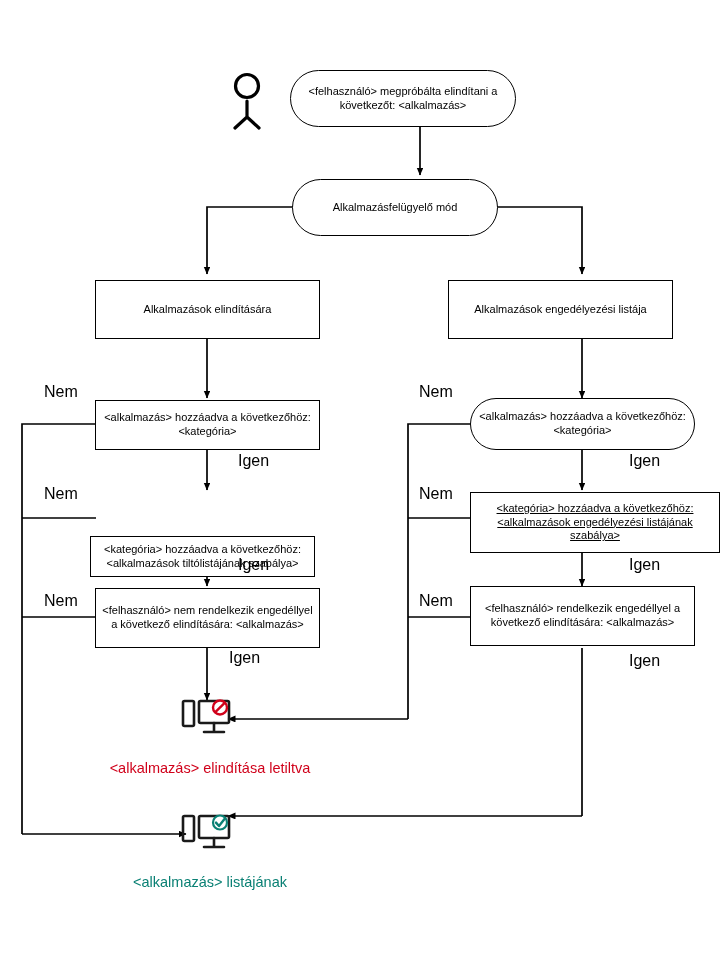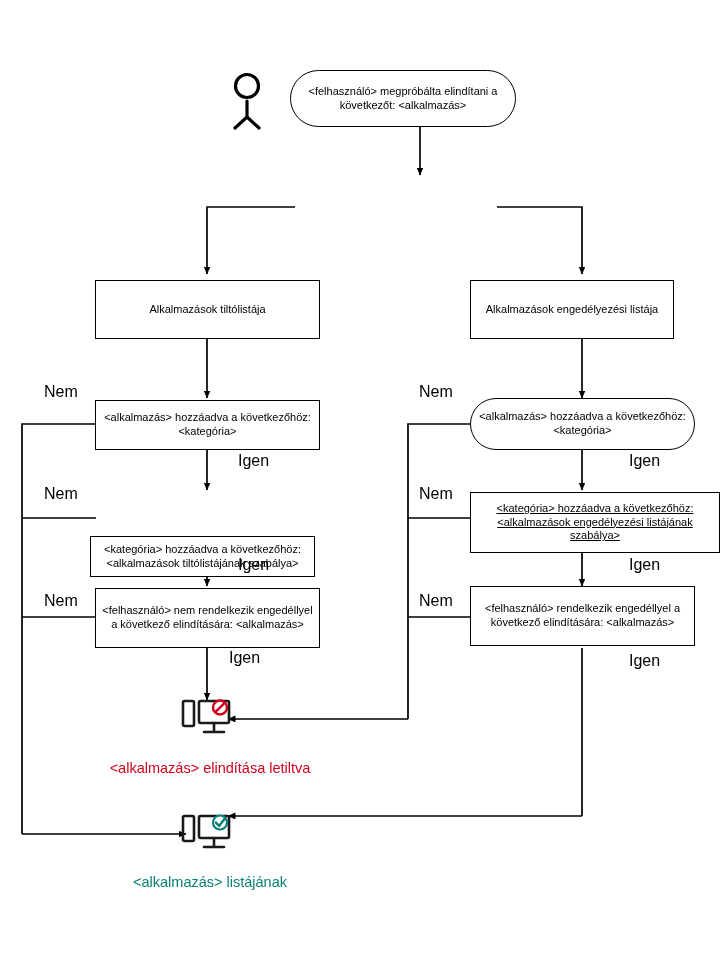--- a/index.html
+++ b/index.html
@@ -109,26 +109,29 @@
 
   <svg class="icon-box" style="left:216px; top:70px; width:62px; height:62px;" viewBox="0 0 62 62">
     <circle cx="31" cy="16" r="11.5" fill="none" stroke="#000000" stroke-width="3.2"></circle>
     <path d="M31,31 L31,47 M31,47 L19,58 M31,47 L43,58" fill="none" stroke="#000000" stroke-width="3.2" stroke-linecap="round"></path>
   </svg>
 
   <div class="node rounded" style="left:290px; top:70px; width:226px; height:57px;">
     <span>&lt;felhasználó&gt; megpróbálta elindítani a következőt: &lt;alkalmazás&gt;</span>
   </div>
 
+  <div class="node rounded" style="left:292px; top:179px; width:206px; height:57px;">
+    <span>Alkalmazásfelügyelő mód</span>
+  </div>
 
   <div class="node" style="left:95px; top:280px; width:225px; height:59px;">
-    <span>Alkalmazások tiltólistája</span>
+    <span>Alkalmazások elindítására</span>
   </div>
 
-  <div class="node" style="left:470px; top:280px; width:204px; height:59px;">
+  <div class="node" style="left:448px; top:280px; width:225px; height:59px;">
     <span>Alkalmazások engedélyezési listája</span>
   </div>
 
   <div class="node" style="left:95px; top:400px; width:225px; height:50px;">
     <span>&lt;alkalmazás&gt; hozzáadva a következőhöz: &lt;kategória&gt;</span>
   </div>
 
   <div class="node rounded" style="left:470px; top:398px; width:225px; height:52px;">
     <span>&lt;alkalmazás&gt; hozzáadva a következőhöz: &lt;kategória&gt;</span>
   </div>

